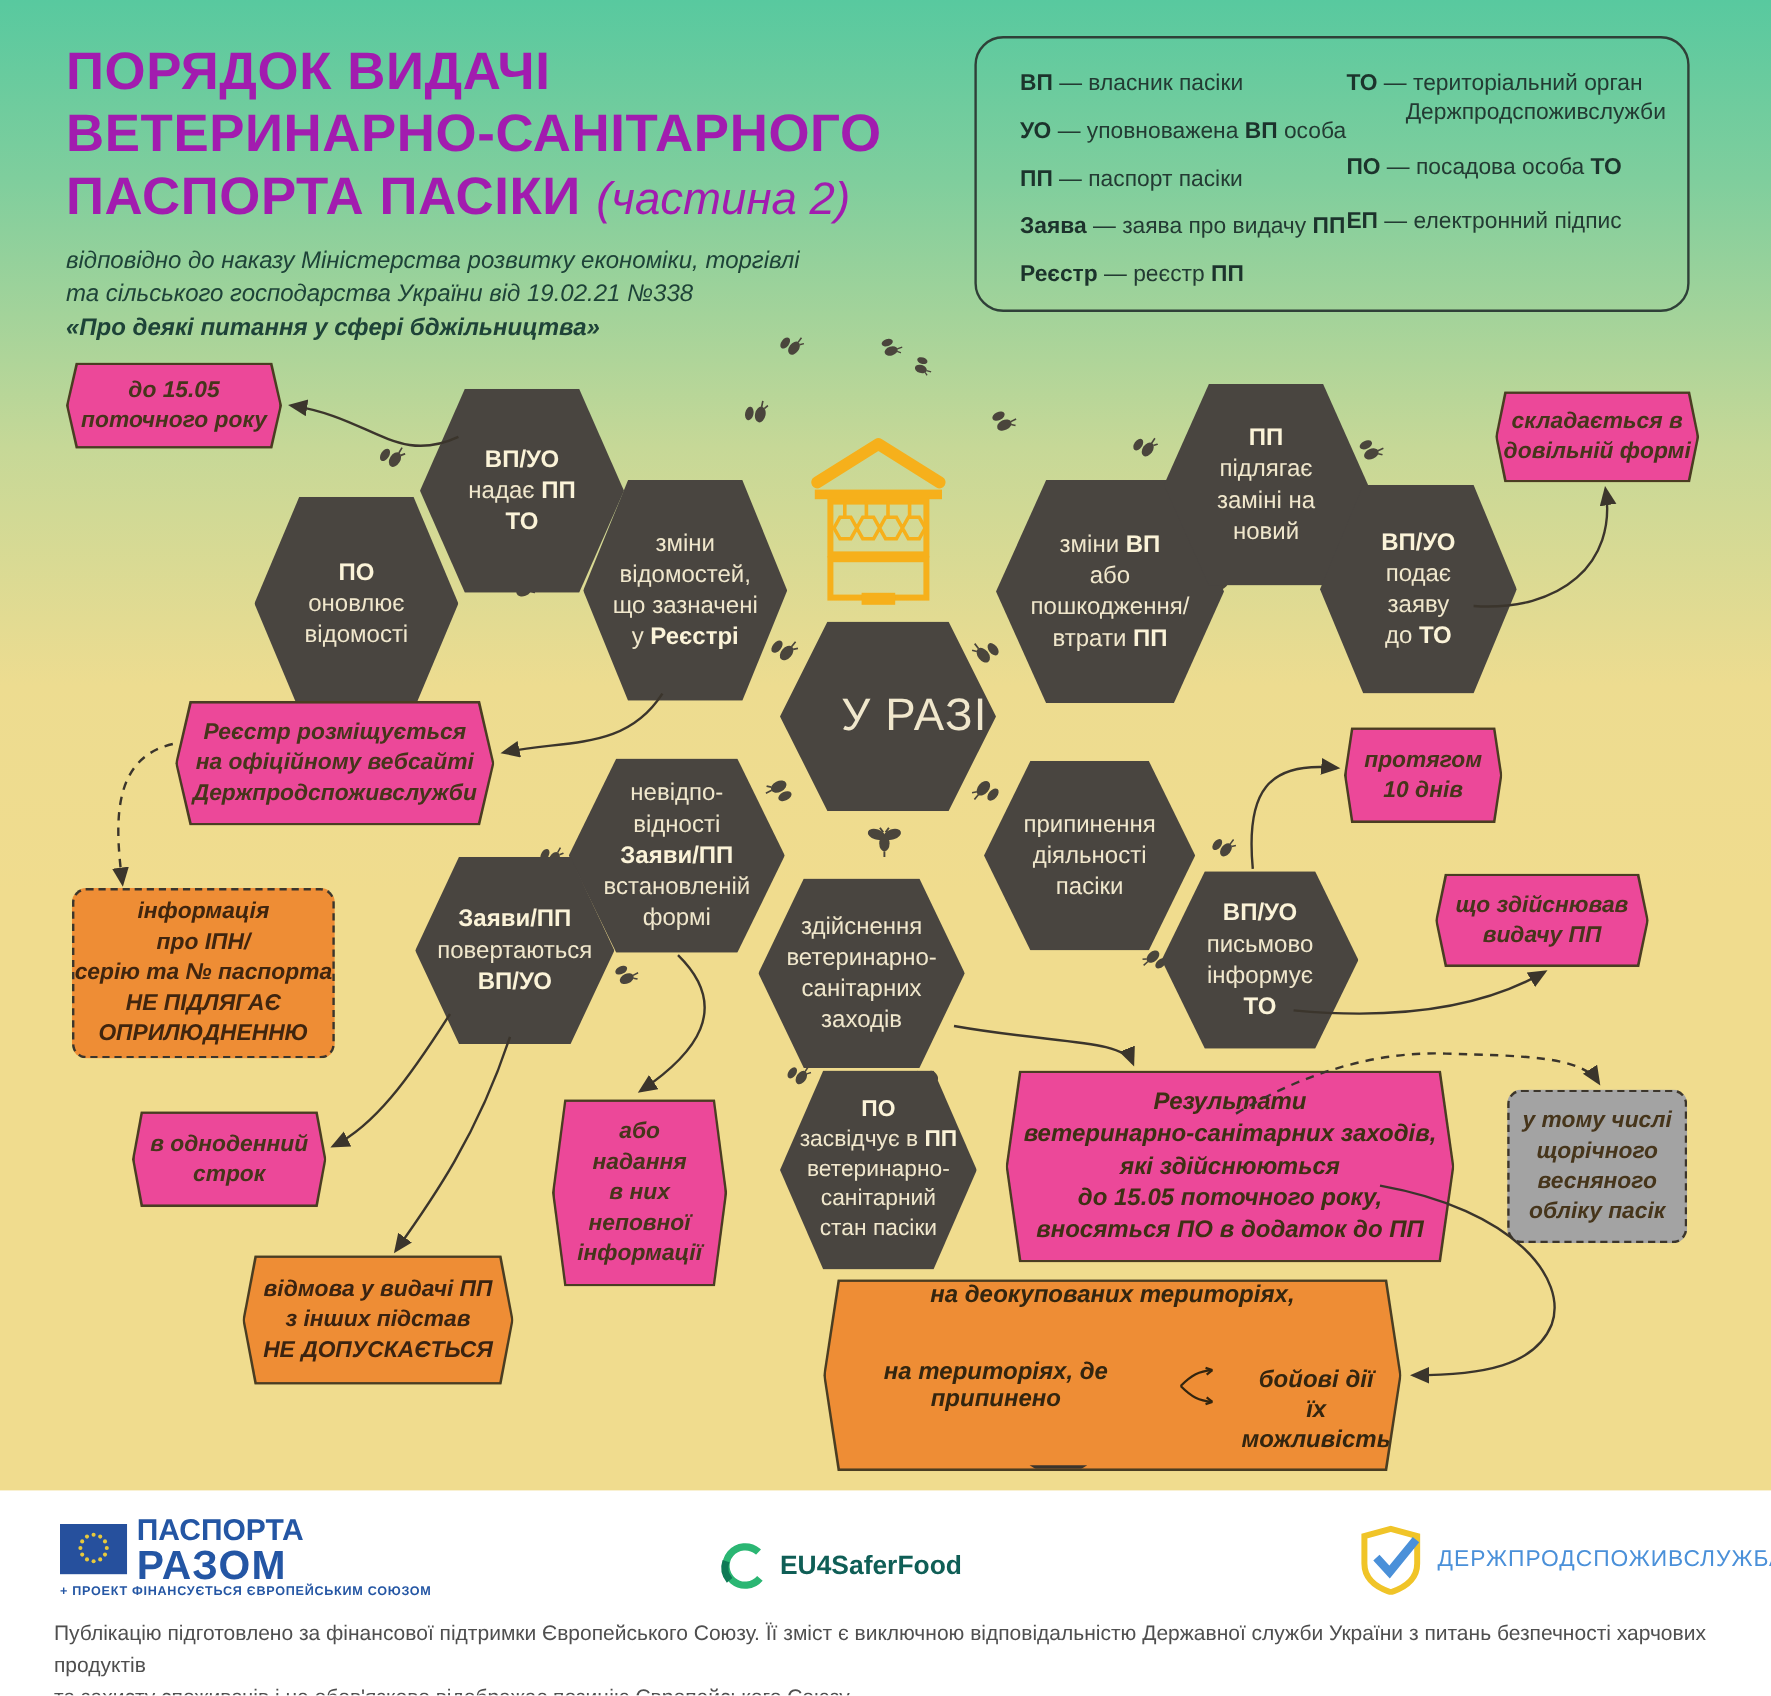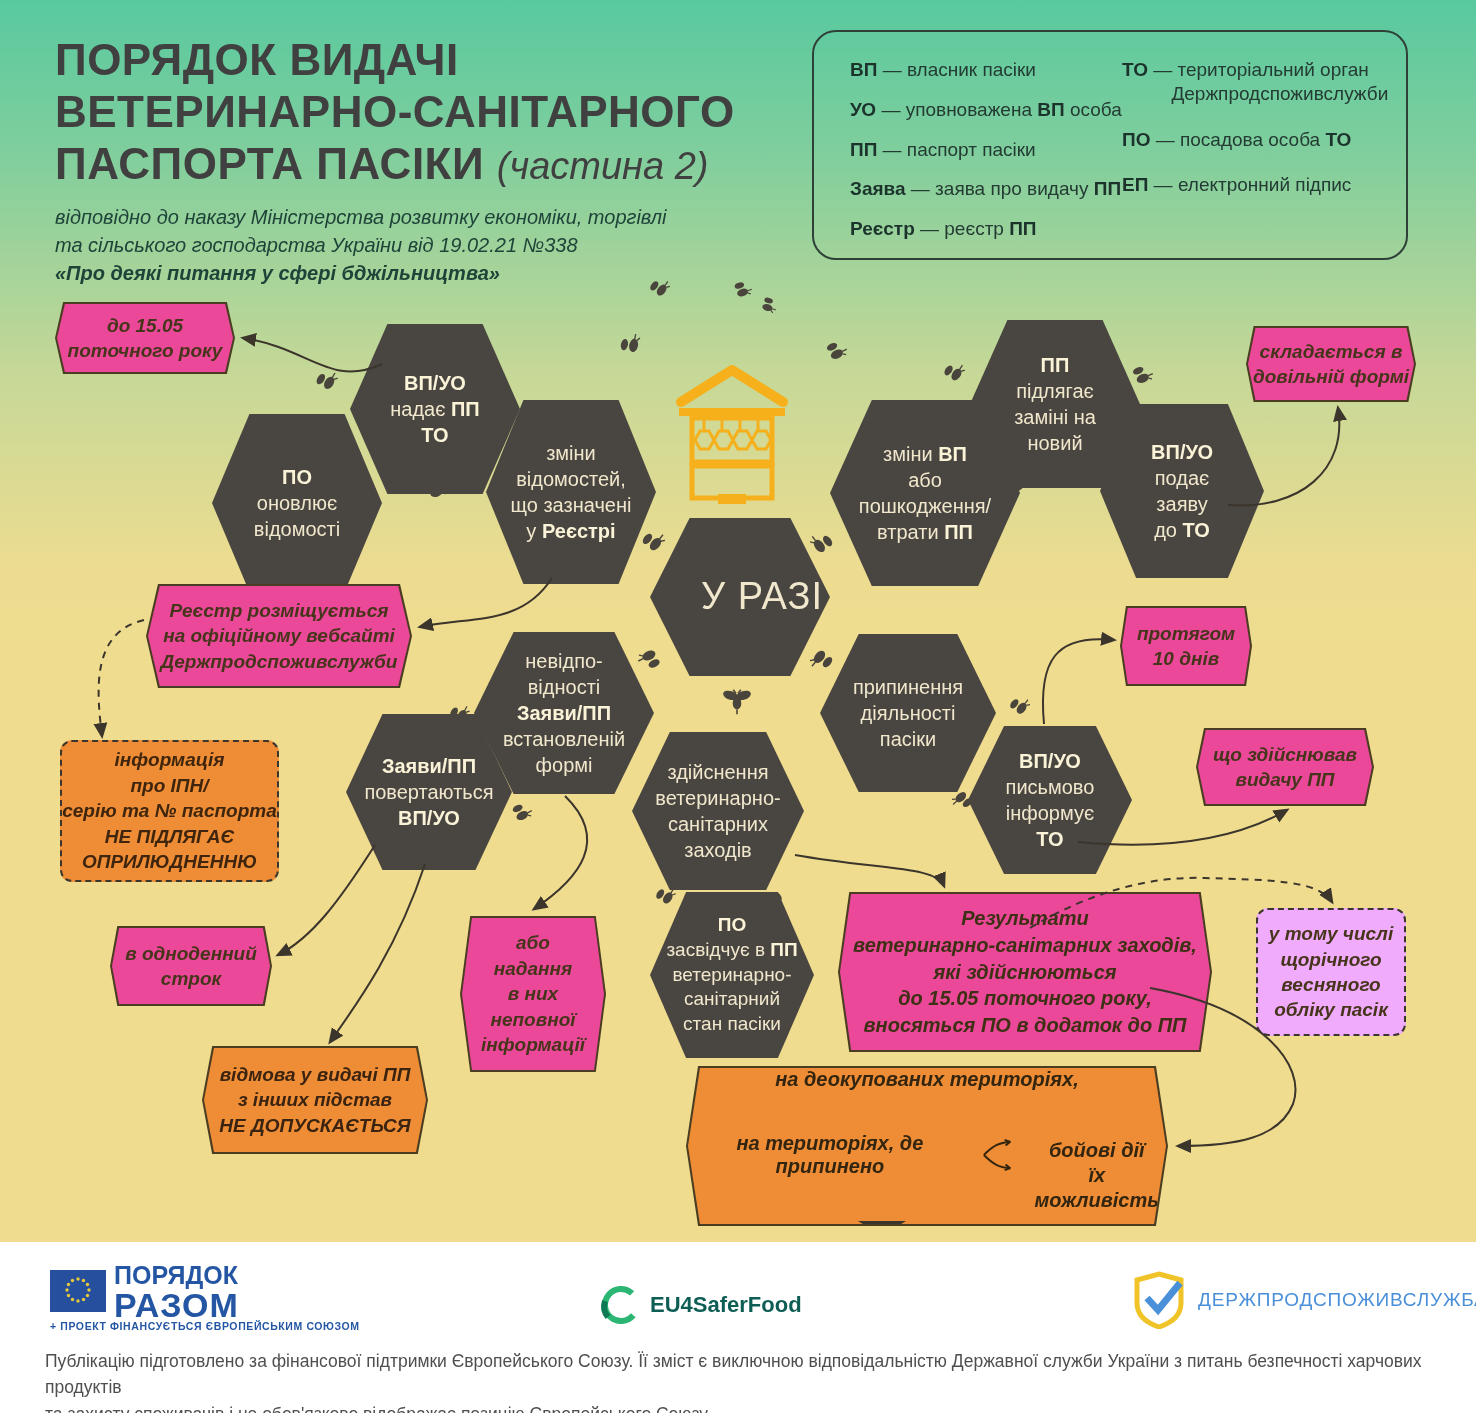--- a/index.html
+++ b/index.html
@@ -1,21 +1,21 @@
 <!DOCTYPE html>
 <html lang="uk"><head>
 <meta charset="utf-8">
 <style>
   html,body{margin:0;padding:0;background:#fff;}
   .page{position:relative;width:1476px;height:1413px;overflow:hidden;
         font-family:"Liberation Sans",sans-serif;background:#fff;}
   .bg{position:absolute;left:0;top:0;width:1476px;height:1242px;
       background:linear-gradient(180deg,#58C99F 0%,#7FCE9D 12%,#C6D897 30%,#EDDC90 46%,#F0DC8E 60%,#F0DC8E 100%);}
   
-  .title{position:absolute;left:55px;top:34px;color:#404040;font-weight:700;
+  .title{position:absolute;left:55px;top:34px;color:#a21caf;font-weight:700;
          font-size:44px;line-height:1.18;letter-spacing:.5px;z-index:2;}
   .title .part{font-weight:400;font-style:italic;font-size:38px;letter-spacing:0;}
   .subtitle{position:absolute;left:55px;top:203px;color:#1E4338;font-style:italic;
             font-size:20px;line-height:1.4;z-index:2;}
   .subtitle .b3{font-weight:700;}
   
   .legend{position:absolute;left:812px;top:30px;width:596px;height:230px;
           border:2px solid #2F4038;border-radius:24px;z-index:2;box-sizing:border-box;
           display:flex;padding:26px 0 0 36px;color:#233B33;font-size:19px;}
   .lcol{display:flex;flex-direction:column;gap:16px;width:272px;}
@@ -36,21 +36,21 @@
          justify-content:center;text-align:center;}
   .co-y .co-in{background:#ec4899;}
   .co-o .co-in{background:#EE8D35;}
   .co-t{white-space:pre-line;font-style:italic;font-weight:700;font-size:19px;
         color:#46351B;line-height:1.34;}
   .co b{font-weight:800;}
   
   .dash{position:absolute;z-index:3;border:2.5px dashed #3B352C;border-radius:12px;
         display:flex;align-items:center;justify-content:center;text-align:center;box-sizing:border-box;}
   .dash.fill-o{background:#EE8D35;}
-  .dash.fill-y{background:#f0abfc;}
+  .dash.fill-y{background:#a3a3a3;}
   
   .kbox .co-in{flex-direction:column;justify-content:flex-start;}
   .krow{display:flex;align-items:center;gap:10px;margin-top:6px;}
   .kbranch{display:flex;flex-direction:column;text-align:center;line-height:1.25;margin-top:41px;}
   .ktext{font-style:italic;font-weight:700;font-size:20px;color:#33250F;}
   .tri{width:0;height:0;border-left:24px solid transparent;border-right:24px solid transparent;
        border-top:15px solid #3B352C;margin:8px 90px 4px 0;}
   
   .bee{position:absolute;z-index:2;}
   svg.arrows{position:absolute;left:0;top:0;z-index:4;pointer-events:none;}
@@ -410,21 +410,21 @@
         <circle cx="33.5" cy="29.5" r="1.7"></circle>
       <circle cx="28" cy="31" r="1.7"></circle>
         <circle cx="22.5" cy="29.5" r="1.7"></circle>
         <circle cx="18.5" cy="25.5" r="1.7"></circle>
       <circle cx="17" cy="20" r="1.7"></circle>
         <circle cx="18.5" cy="14.5" r="1.7"></circle>
         <circle cx="22.5" cy="10.5" r="1.7"></circle>
     </g>
   </svg>
   <div class="eu-name">
-    <div class="l1">ПОРЯДОК</div>
+    <div class="l1">ПАСПОРТА</div>
     <div class="l2">РАЗОМ</div>
   </div>
   <div class="eu-sub">+ ПРОЕКТ ФІНАНСУЄТЬСЯ ЄВРОПЕЙСЬКИМ СОЮЗОМ</div>
 
   <div class="eu4">
     <svg width="46" height="46" viewBox="0 0 46 46">
       <circle cx="23" cy="23" r="16" stroke="#2BB673" stroke-width="6" fill="none" stroke-dasharray="76 25" transform="rotate(40 23 23)"></circle>
       <path d="M10 35 A16.5 16.5 0 0 1 7 19" stroke="#0E7A55" stroke-width="6" fill="none"></path>
     </svg>
     <span class="eu4-t">EU4SaferFood</span>

